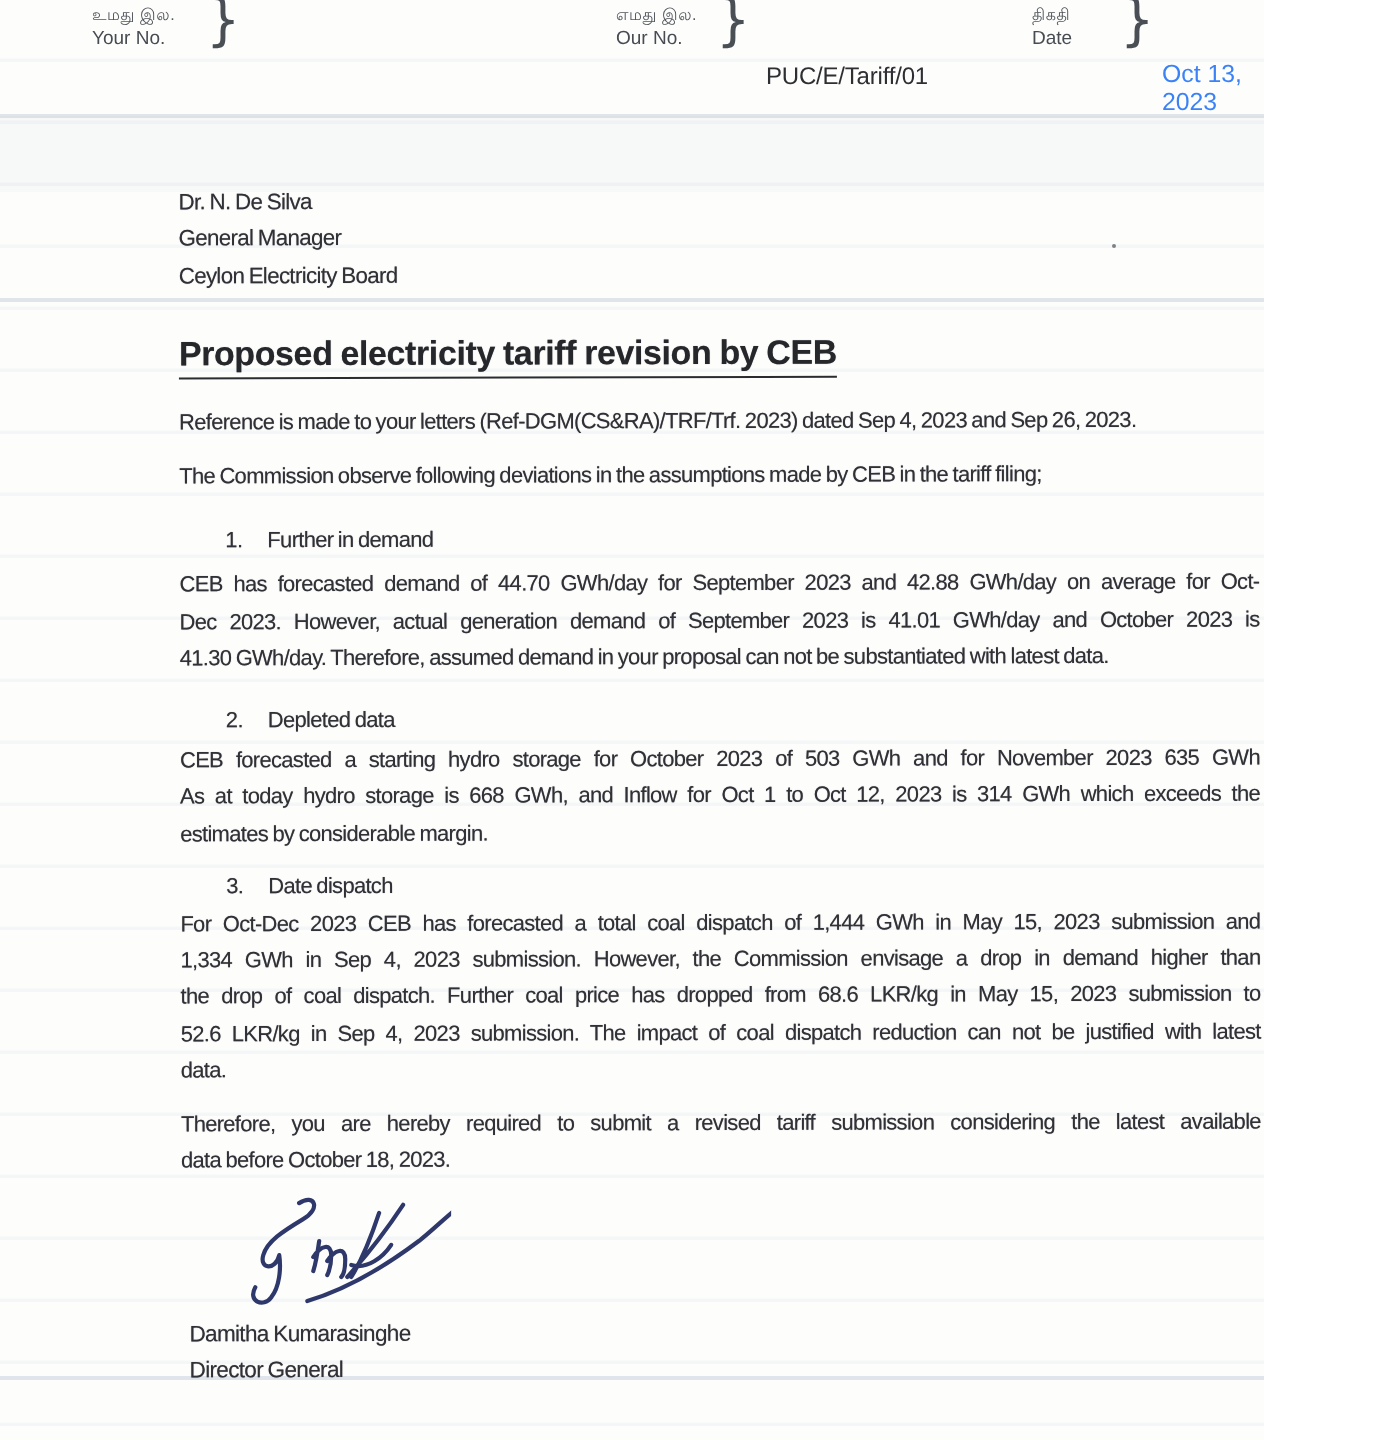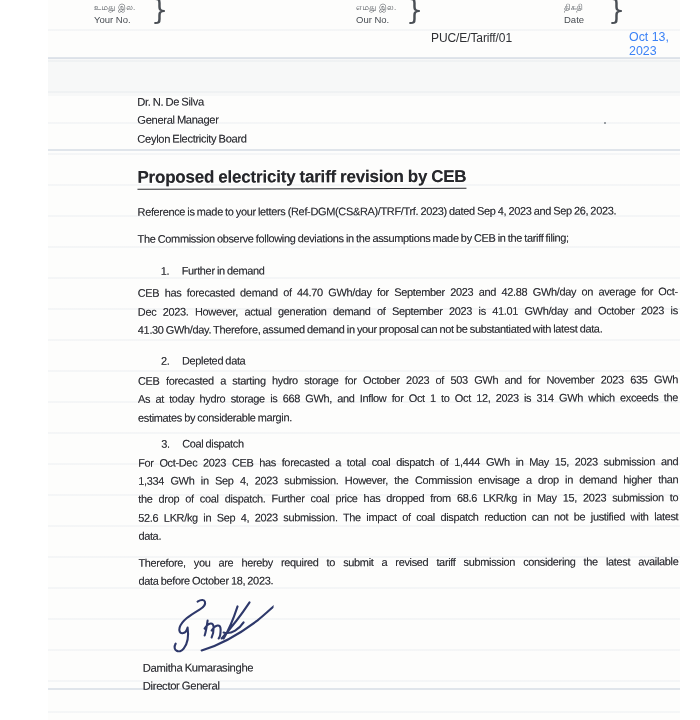--- a/index.html
+++ b/index.html
@@ -3,21 +3,20 @@
 <meta charset="utf-8">
 <style>
   html,body{margin:0;padding:0;}
   .page{
     position:relative;
     width:632px;height:720px;
     background:#fdfdfc;
     overflow:hidden;
     font-family:"Liberation Sans","DejaVu Sans",sans-serif;
     color:#303136;
-    margin-left:48px;
   }
   
   .scan-stripes{
     position:absolute;inset:0;
     background:repeating-linear-gradient(180deg,
       rgba(186,197,212,0) 0px, rgba(186,197,212,0) 29px,
       rgba(186,197,212,0.13) 29.5px, rgba(186,197,212,0.13) 31px);
     pointer-events:none;
   }
   .scan-line{position:absolute;left:0;width:100%;height:1.5px;background:rgba(168,183,203,0.35);}
@@ -132,21 +131,21 @@
       <span>Depleted data</span>
     </div>
     <div class="para-tight">
         <div class="tline just">CEB forecasted a starting hydro storage for October 2023 of 503 GWh and for November 2023 635 GWh</div>
         <div class="tline just">As at today hydro storage is 668 GWh, and Inflow for Oct 1 to Oct 12, 2023 is 314 GWh which exceeds the</div>
         <div class="tline">estimates by considerable margin.</div>
       </div>
 
     <div class="item-head h3">
       <span class="num">3.</span>
-      <span>Coal dispatch</span>
+      <span>Date dispatch</span>
     </div>
     <div class="para-last">
         <div class="tline just">For Oct-Dec 2023 CEB has forecasted a total coal dispatch of 1,444 GWh in May 15, 2023 submission and</div>
         <div class="tline just">1,334 GWh in Sep 4, 2023 submission. However, the Commission envisage a drop in demand higher than</div>
         <div class="tline just">the drop of coal dispatch. Further coal price has dropped from 68.6 LKR/kg in May 15, 2023 submission to</div>
         <div class="tline just">52.6 LKR/kg in Sep 4, 2023 submission. The impact of coal dispatch reduction can not be justified with latest</div>
         <div class="tline">data.</div>
       </div>
 
     <div class="closing">

